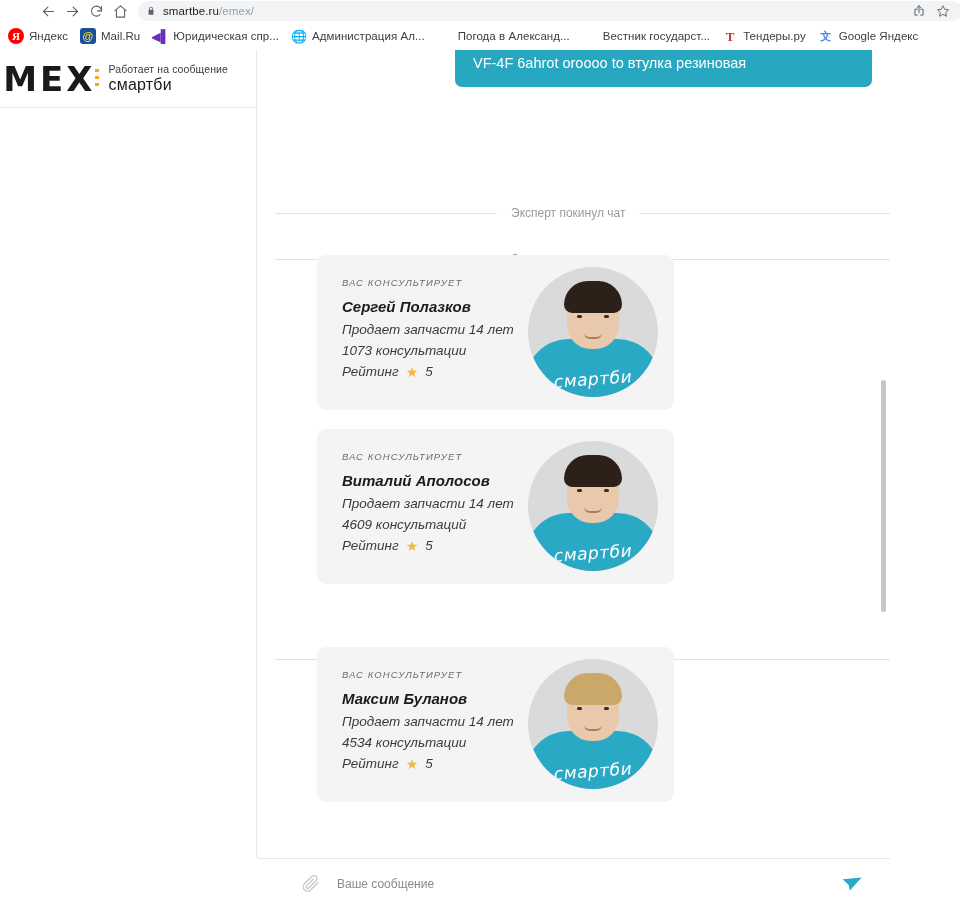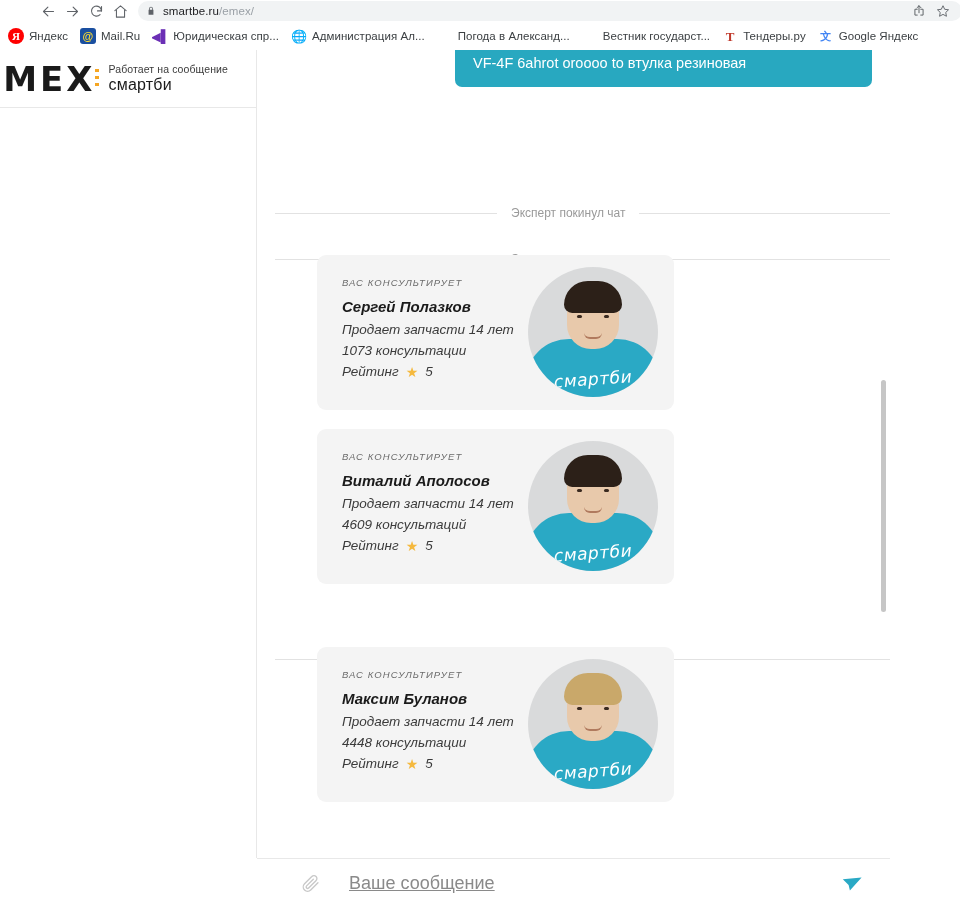--- a/index.html
+++ b/index.html
@@ -377,30 +377,29 @@
   }
   #attach-icon {
     margin-left: 42px;
     width: 22px; height: 22px;
     display: flex; align-items: center; justify-content: center;
     color: #c8c8c8;
     flex: 0 0 auto;
   }
   #message-input {
     flex: 1 1 auto;
-    margin-left: 28px;
+    margin-left: 16px;
     border: none;
     outline: none;
     background: transparent;
     font-family: "Liberation Sans", "DejaVu Sans", sans-serif;
-    font-size: 18px;
+    font-size: 12px;
     color: #8a8a8a;
     caret-color: #333;
     height: 24px;
-    text-decoration: underline;
   }
   #message-input::placeholder { color: #8a8a8a; opacity: 1; }
   #send-button {
     flex: 0 0 auto;
     width: 44px; height: 40px;
     display: flex; align-items: center; justify-content: center;
     color: #2aa9c5;
     margin-right: 16px;
   }
 
@@ -609,21 +608,21 @@
         <span class="line short"></span>
         <span class="dtext">Эксперт покинул чат</span>
         <span class="line"></span>
       </div>
 
       <div class="expert-card" style="top:597px;">
         <div class="ec-info">
           <div class="ec-kicker">ВАС КОНСУЛЬТИРУЕТ</div>
           <div class="ec-name">Максим Буланов</div>
           <div class="ec-line">Продает запчасти 14 лет</div>
-          <div class="ec-line">4448 консультации</div>
+          <div class="ec-line">4534 консультации</div>
           <div class="ec-rating">
             <span>Рейтинг</span>
             <span class="ec-star">★</span>
             <span>5</span>
           </div>
         </div>
         <div class="ec-avatar">
           <div class="av-shirt"></div>
           <div class="av-neck"></div>
           <div class="av-head"></div>

